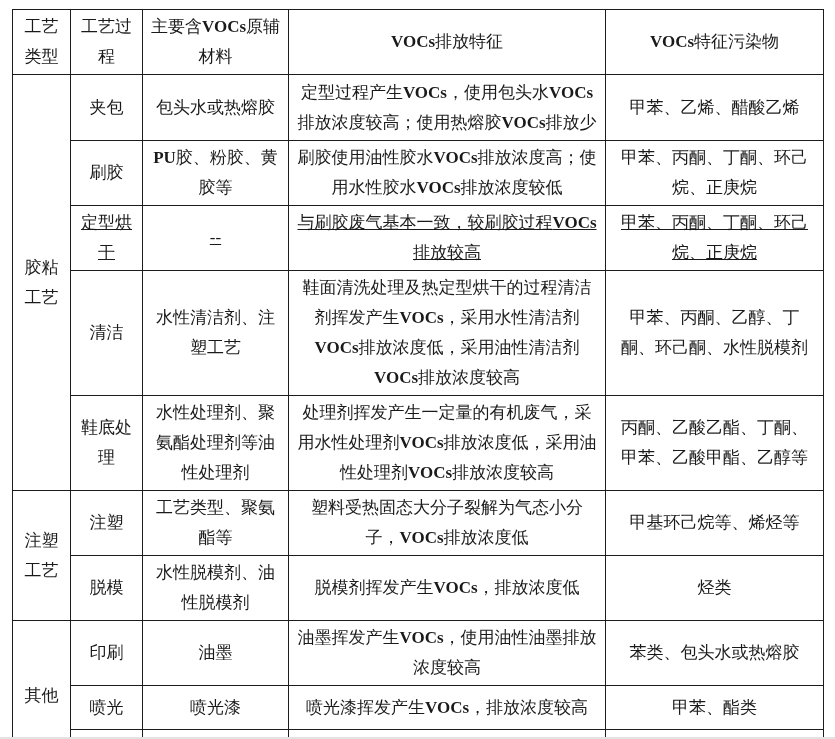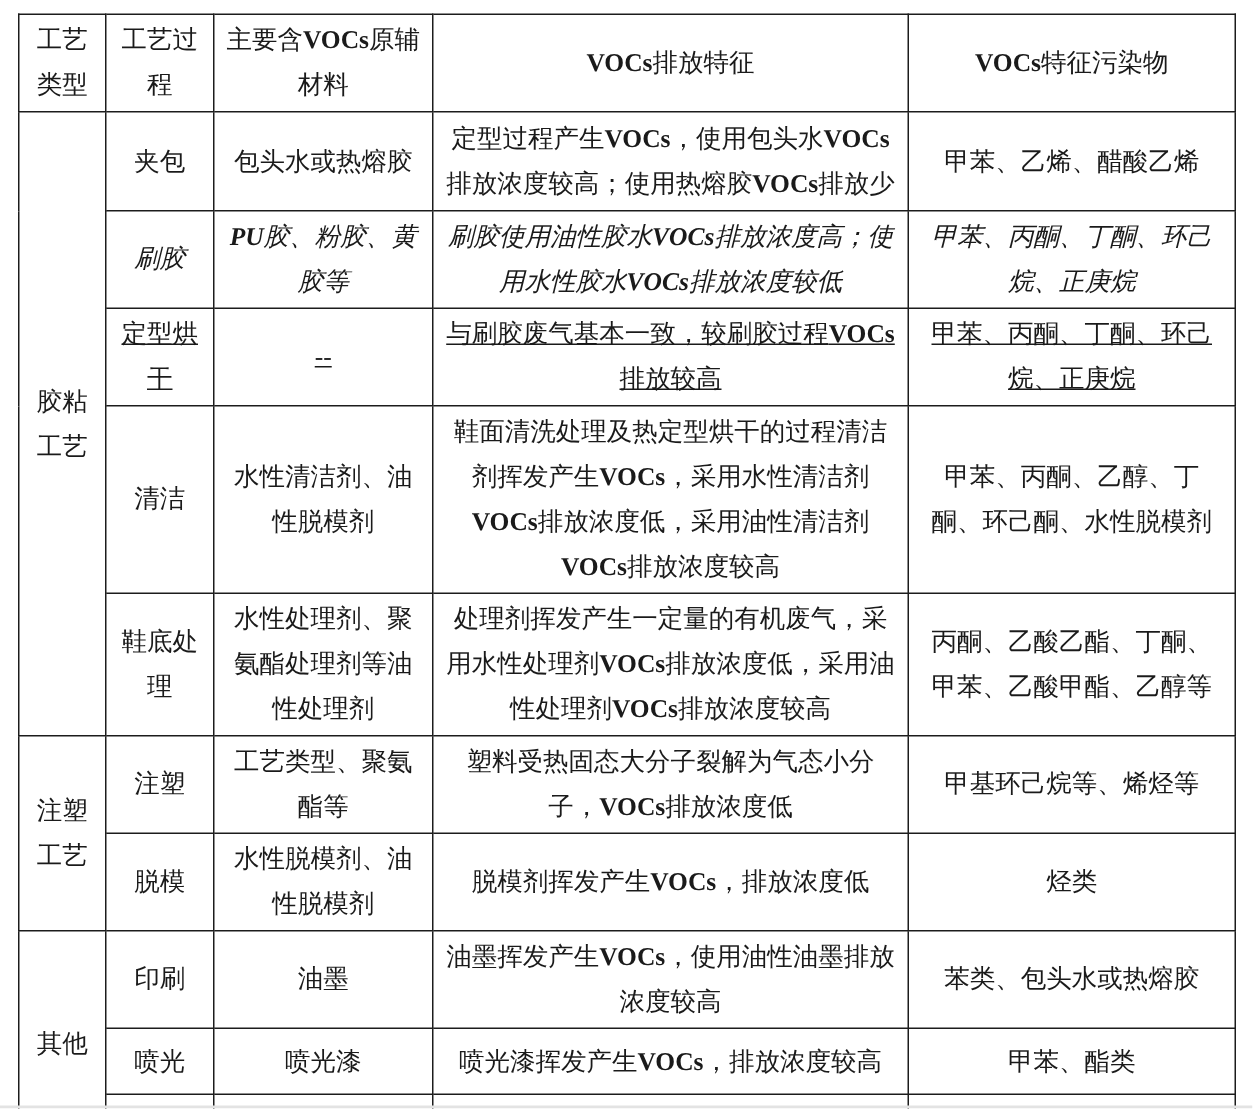--- a/index.html
+++ b/index.html
@@ -41,21 +41,21 @@
     line-height: 30px;
     text-align: center;
     vertical-align: middle;
     padding: 2px 7px;
     background: #ffffff;
     word-break: break-word;
   }
   table.voc-table b { font-weight: bold; }
   tr.h-head { height: 58px; }
   tr.h-r1  { height: 66px; }
-  tr.h-r2  { height: 59px; font-style: italic; }
+  tr.h-r2  { height: 59px; }
   tr.h-r3  { height: 61px; text-decoration: underline; }
   tr.h-r4  { height: 119px; }
   tr.h-r5  { height: 90px; padding-left: 20px; }
   tr.h-r6  { height: 60px; }
   tr.h-r7  { height: 61px; }
   tr.h-r8  { height: 60px; }
   tr.h-r9  { height: 44px; font-family: Liberation Serif, serif; }
   tr.h-r10 { height: 41px; }
 </style>
 </head>
@@ -96,21 +96,21 @@
         <td>甲苯、丙酮、丁酮、环己烷、正庚烷</td>
       </tr>
       <tr class="h-r3">
         <td>定型烘干</td>
         <td>--</td>
         <td>与刷胶废气基本一致，较刷胶过程<b>VOCs</b>排放较高</td>
         <td>甲苯、丙酮、丁酮、环己烷、正庚烷</td>
       </tr>
       <tr class="h-r4">
         <td>清洁</td>
-        <td>水性清洁剂、油性脱模剂</td>
+        <td>水性清洁剂、注塑工艺</td>
         <td>鞋面清洗处理及热定型烘干的过程清洁剂挥发产生<b>VOCs</b>，采用水性清洁剂<b>VOCs</b>排放浓度低，采用油性清洁剂<b>VOCs</b>排放浓度较高</td>
         <td>甲苯、丙酮、乙醇、丁酮、环己酮、水性脱模剂</td>
       </tr>
       <tr class="h-r5">
         <td>鞋底处理</td>
         <td>水性处理剂、聚氨酯处理剂等油性处理剂</td>
         <td>处理剂挥发产生一定量的有机废气，采用水性处理剂<b>VOCs</b>排放浓度低，采用油性处理剂<b>VOCs</b>排放浓度较高</td>
         <td>丙酮、乙酸乙酯、丁酮、甲苯、乙酸甲酯、乙醇等</td>
       </tr>
 

